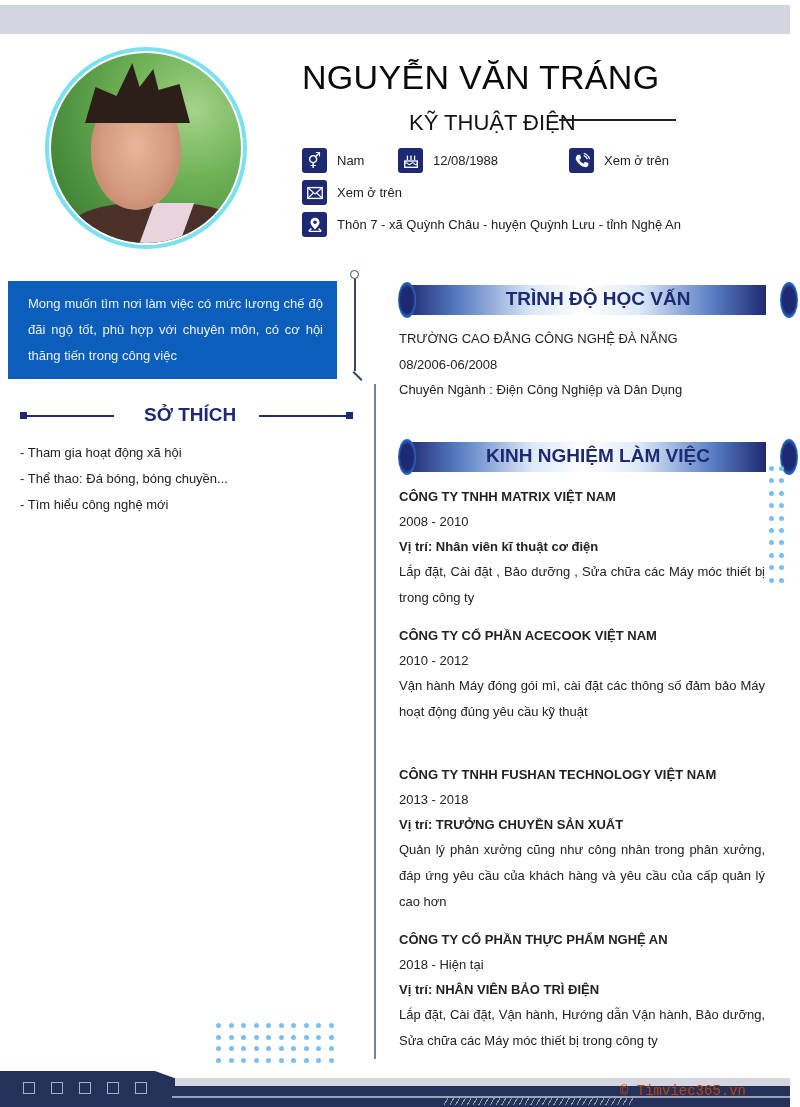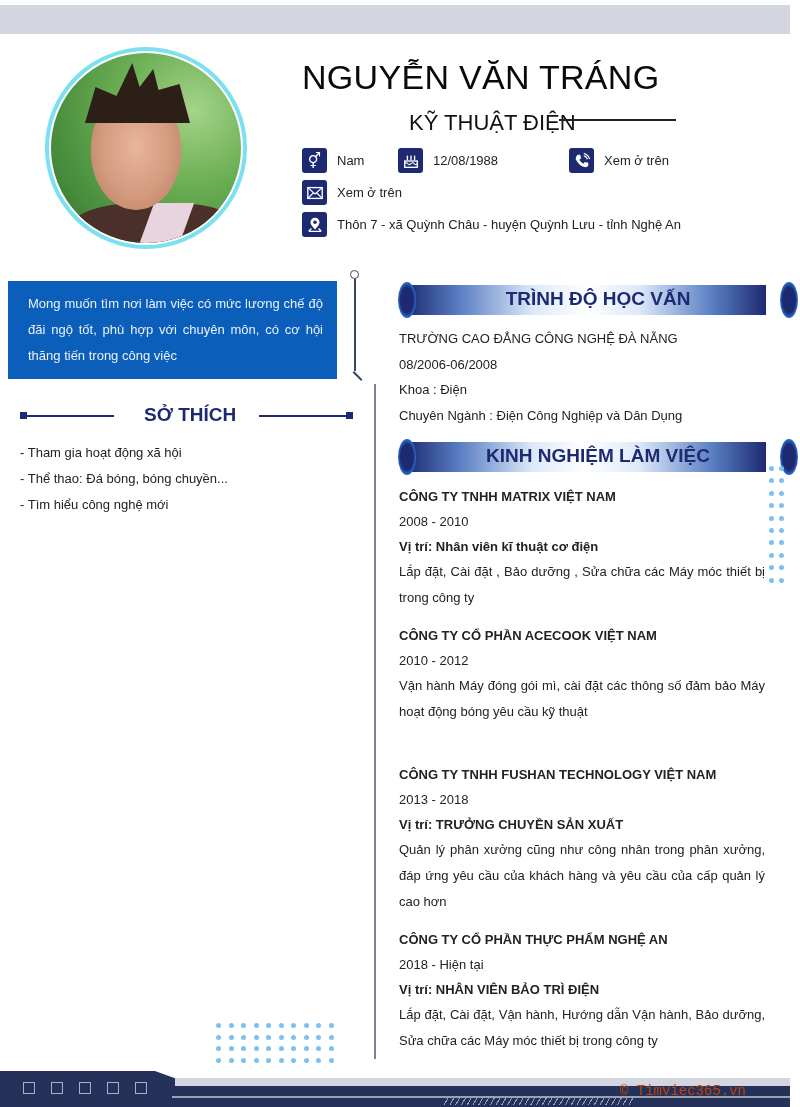--- a/index.html
+++ b/index.html
@@ -161,41 +161,40 @@
 
 <div class="banner" style="top:282px;">
   <div class="banner-bar"></div>
   <div class="banner-cap l"></div>
   <div class="banner-cap r"></div>
   <div class="banner-title">TRÌNH ĐỘ HỌC VẤN</div>
 </div>
 <div class="edu">
   <div>TRƯỜNG CAO ĐẲNG CÔNG NGHỆ ĐÀ NẴNG</div>
   <div>08/2006-06/2008</div>
-  <div>Khoa : Điện</div>
   <div>Chuyên Ngành : Điện Công Nghiệp và Dân Dụng</div>
 </div>
 
 <div class="banner" style="top:439px;">
   <div class="banner-bar"></div>
   <div class="banner-cap l"></div>
   <div class="banner-cap r"></div>
   <div class="banner-title">KINH NGHIỆM LÀM VIỆC</div>
 </div>
 
 <div class="exp" style="top:484px;">
   <div class="company">CÔNG TY TNHH MATRIX VIỆT NAM</div>
   <div class="period">2008 - 2010</div>
   <div class="position">Vị trí: Nhân viên kĩ thuật cơ điện</div>
   <div class="desc">Lắp đặt, Cài đặt , Bảo dưỡng , Sửa chữa các Máy móc thiết bị trong công ty</div>
 </div>
 <div class="exp" style="top:623px;">
   <div class="company">CÔNG TY CỔ PHẦN ACECOOK VIỆT NAM</div>
   <div class="period">2010 - 2012</div>
-  <div class="desc">Vận hành Máy đóng gói mì, cài đặt các thông số đảm bảo Máy hoạt động bóng yêu cầu kỹ thuật</div>
+  <div class="desc">Vận hành Máy đóng gói mì, cài đặt các thông số đảm bảo Máy hoạt động đúng yêu cầu kỹ thuật</div>
 </div>
 <div class="exp" style="top:762px;">
   <div class="company">CÔNG TY TNHH FUSHAN TECHNOLOGY VIỆT NAM</div>
   <div class="period">2013 - 2018</div>
   <div class="position">Vị trí: TRƯỞNG CHUYỀN SẢN XUẤT</div>
   <div class="desc">Quản lý phân xưởng cũng như công nhân trong phân xưởng, đáp ứng yêu cầu của khách hàng và yêu cầu của cấp quản lý cao hơn</div>
 </div>
 <div class="exp" style="top:927px;">
   <div class="company">CÔNG TY CỔ PHẦN THỰC PHẨM NGHỆ AN</div>
   <div class="period">2018 - Hiện tại</div>

